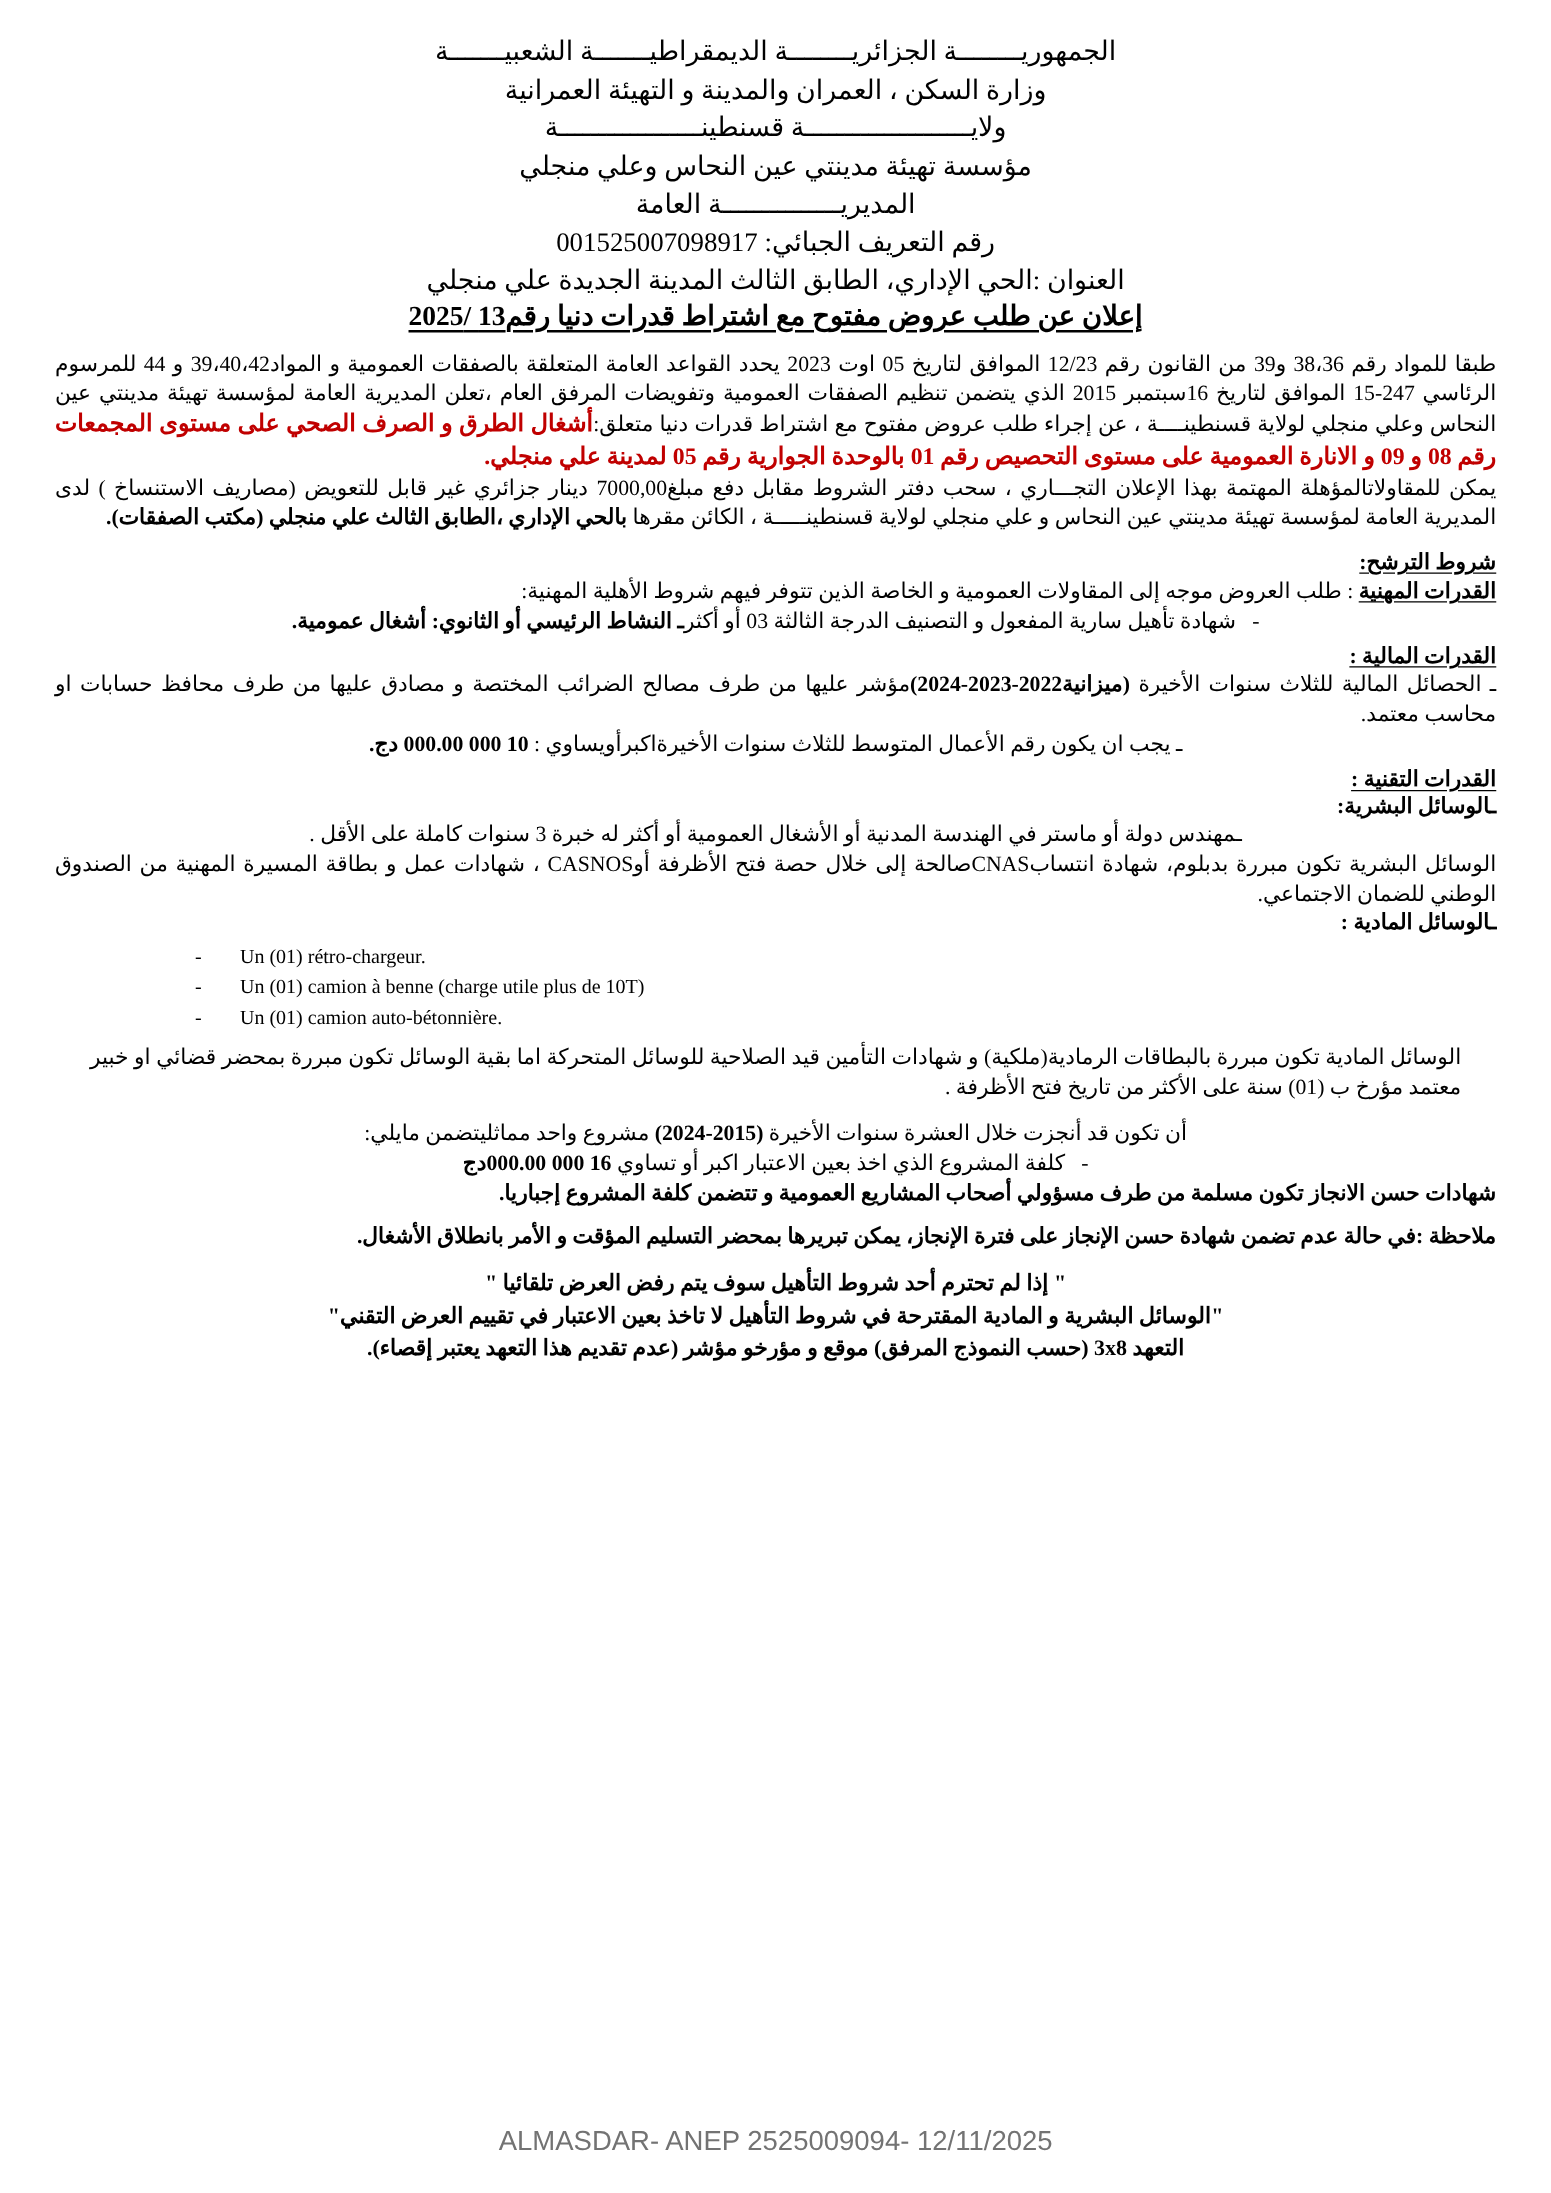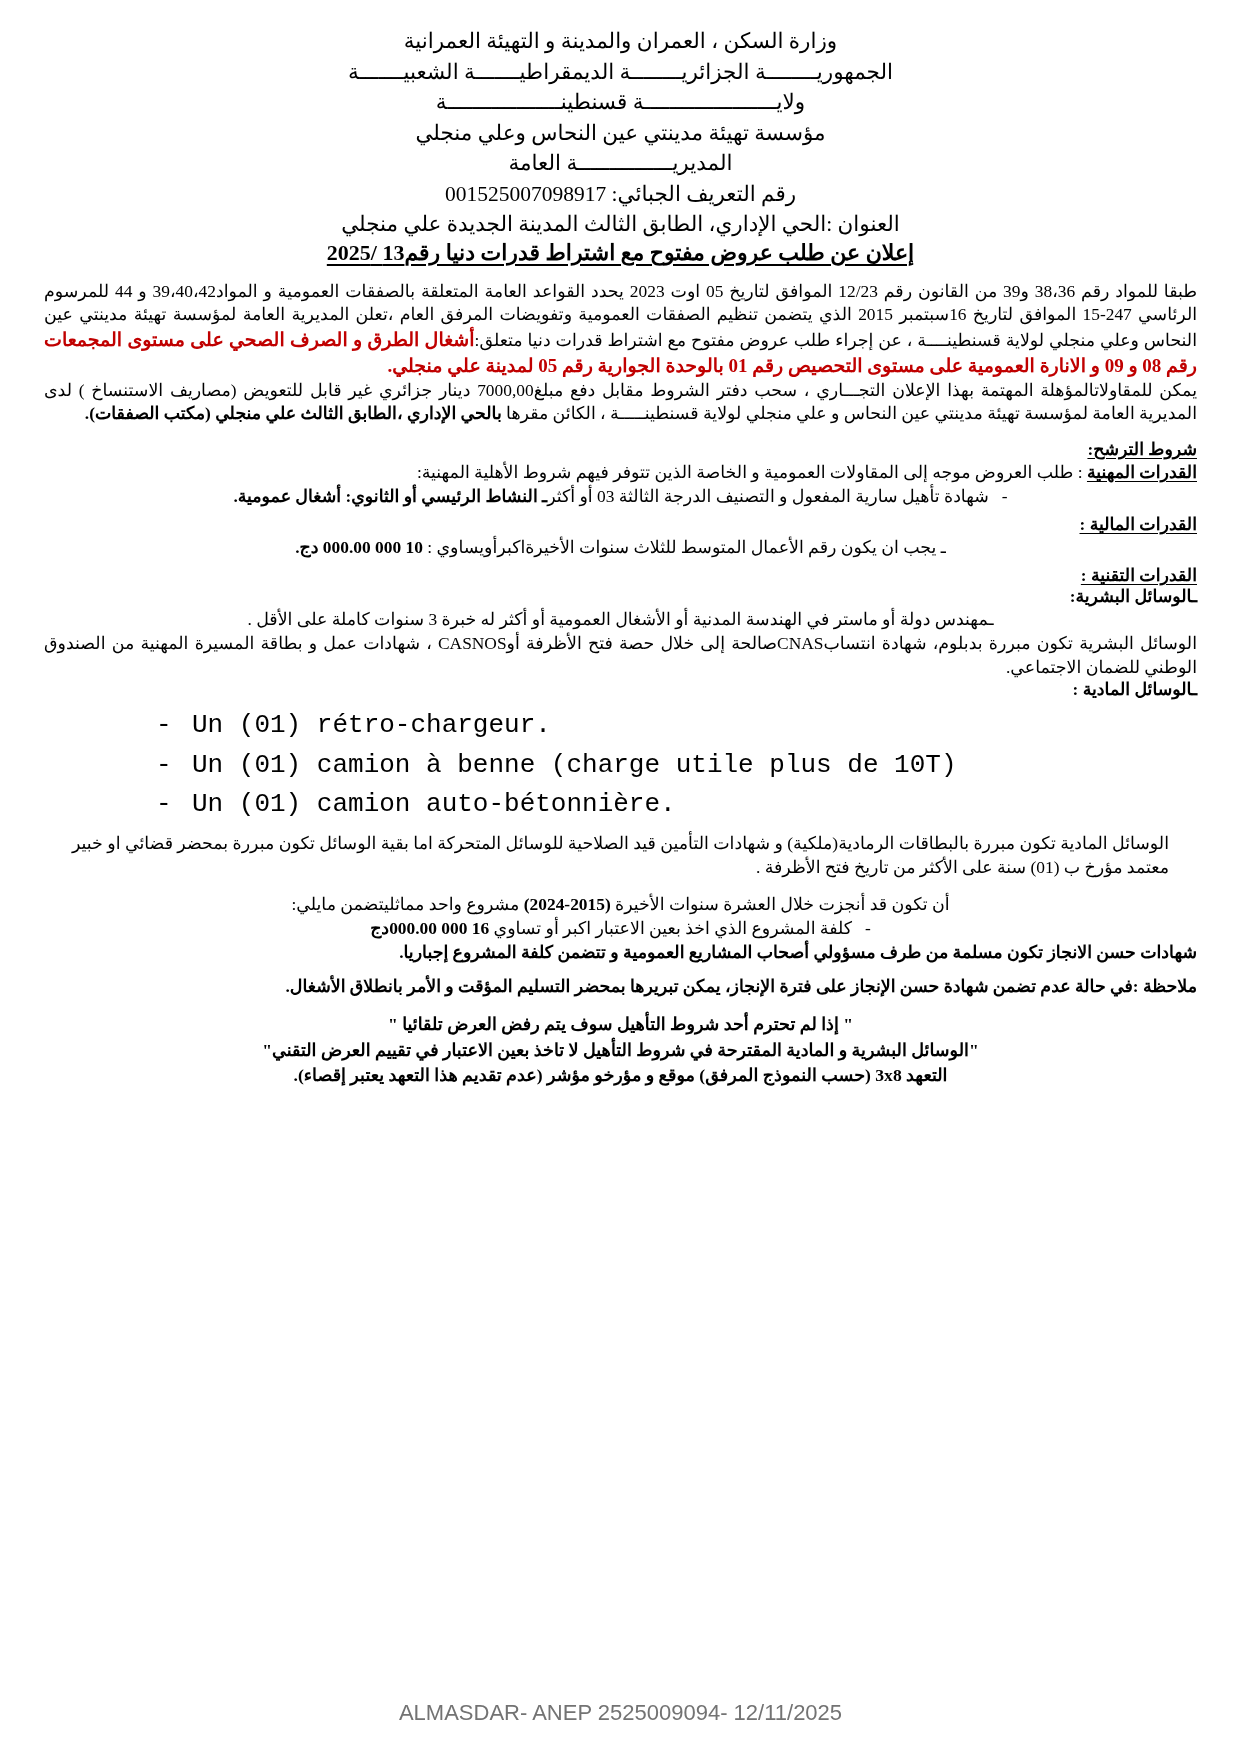--- a/index.html
+++ b/index.html
@@ -125,23 +125,23 @@
     font-weight: bold;
   }
   .dash-item .dash { font-weight: normal; }
 
   
   ul.fr-list {
     direction: ltr;
     list-style: none;
     margin: 6px 0 6px 0;
     padding: 0 0 0 112px;
-    font-size: 26px;
+    font-size: 16px;
     line-height: 1.52;
-    font-family: Liberation Mono, monospace;
+    font-family: Liberation Serif, serif;
   }
   ul.fr-list li {
     position: relative;
     padding-left: 36px;
   }
   ul.fr-list li::before {
     content: "-";
     position: absolute;
     left: 0;
     top: 0;
@@ -179,22 +179,22 @@
 
   .gap-s { height: 7px; }
   .gap-m { height: 13px; }
 </style>
 </head>
 <body>
 
 <div class="page">
 
   <div class="hdr">
+    <div>الجمهوريــــــــة الجزائريــــــــة الديمقراطيـــــــة الشعبيـــــــة</div>
     <div>وزارة السكن ، العمران والمدينة و التهيئة العمرانية</div>
-    <div>الجمهوريــــــــة الجزائريــــــــة الديمقراطيـــــــة الشعبيـــــــة</div>
     <div>ولايـــــــــــــــــــــة قسنطينــــــــــــــــــة</div>
     <div>مؤسسة تهيئة مدينتي عين النحاس وعلي منجلي</div>
     <div>المديريـــــــــــــــة العامة</div>
     <div>
       <span>رقم التعريف الجبائي:</span>
       <span class="ltr-num">001525007098917</span>
     </div>
     <div>العنوان :الحي الإداري، الطابق الثالث المدينة الجديدة علي منجلي</div>
   </div>
 
@@ -217,20 +217,23 @@
   <div class="line">
     <span class="inline-ul">القدرات المهنية</span><span> : طلب العروض موجه إلى المقاولات العمومية و الخاصة الذين تتوفر فيهم شروط الأهلية المهنية:</span>
   </div>
 
   <div class="dash-item">
     <span class="dash">-&nbsp;&nbsp;&nbsp;</span><span style="font-weight:normal">شهادة تأهيل سارية المفعول و التصنيف الدرجة الثالثة 03 أو أكثر</span><span>ـ النشاط الرئيسي أو الثانوي: أشغال عمومية.</span>
   </div>
 
   <div class="sec-head">القدرات المالية :</div>
 
+  <div class="line">
+    <span>ـ الحصائل المالية للثلاث سنوات الأخيرة </span><span class="b">(ميزانية2022-2023-2024)</span><span>مؤشر عليها من طرف مصالح الضرائب المختصة و مصادق عليها من طرف محافظ حسابات او محاسب معتمد.</span>
+  </div>
 
   <div class="line" style="text-align:center;text-align-last:center">
     <span>ـ يجب ان يكون رقم الأعمال المتوسط للثلاث سنوات الأخيرةاكبرأويساوي :</span>
     <span class="b">10 000 000.00 دج.</span>
   </div>
 
   <div class="sec-head">القدرات التقنية :</div>
 
   <div class="sec-head-plain">ـالوسائل البشرية:</div>
 

